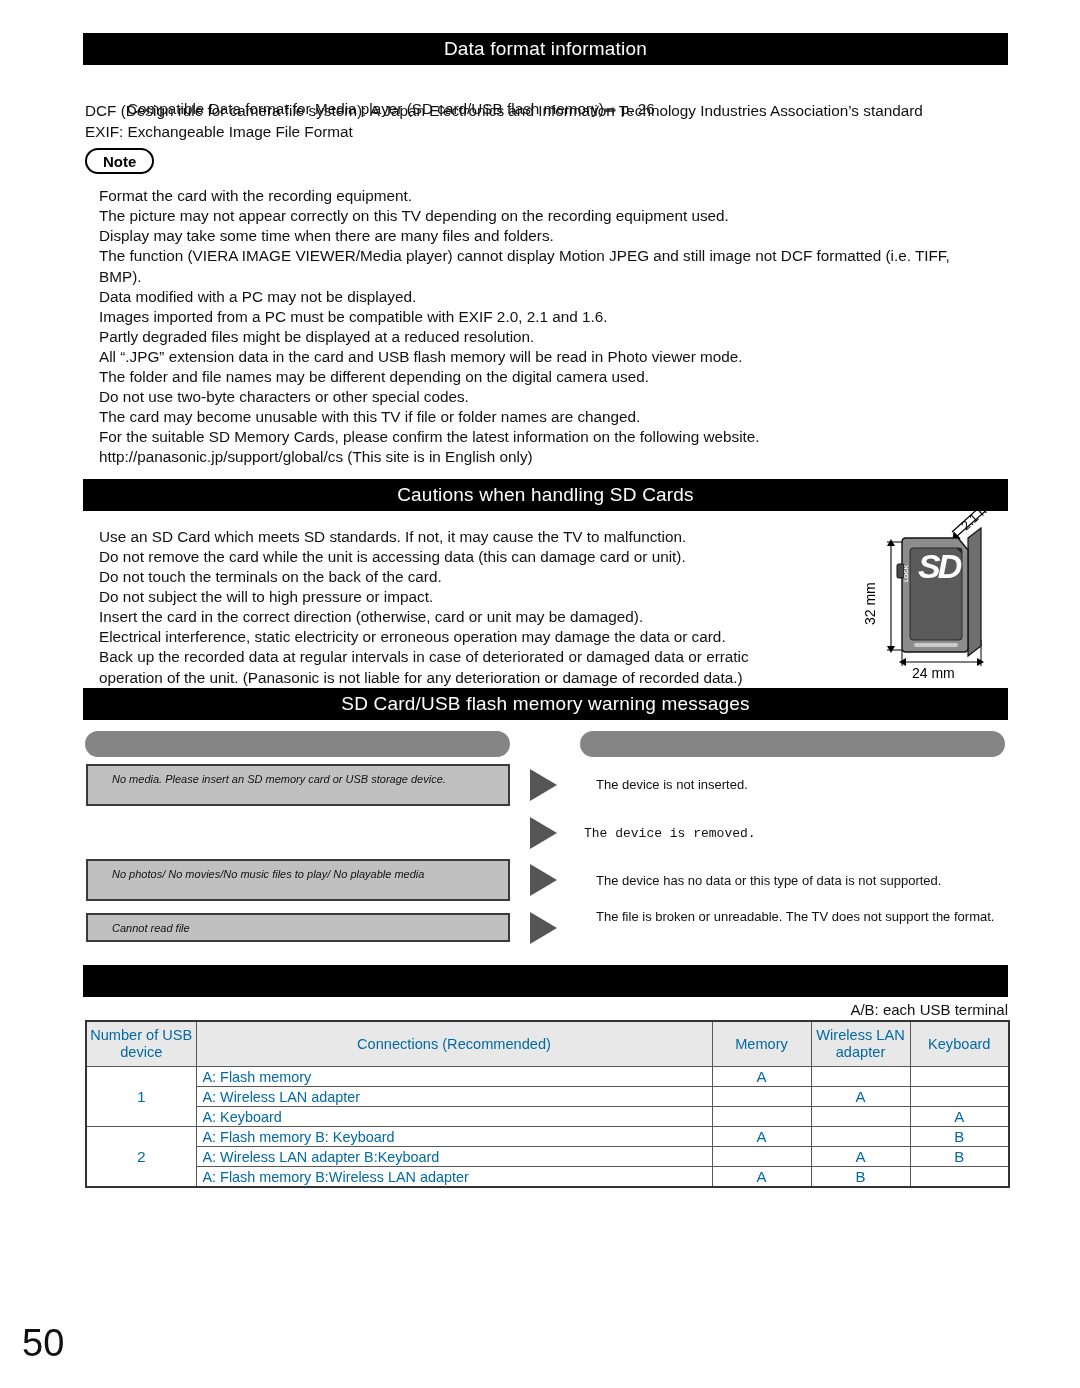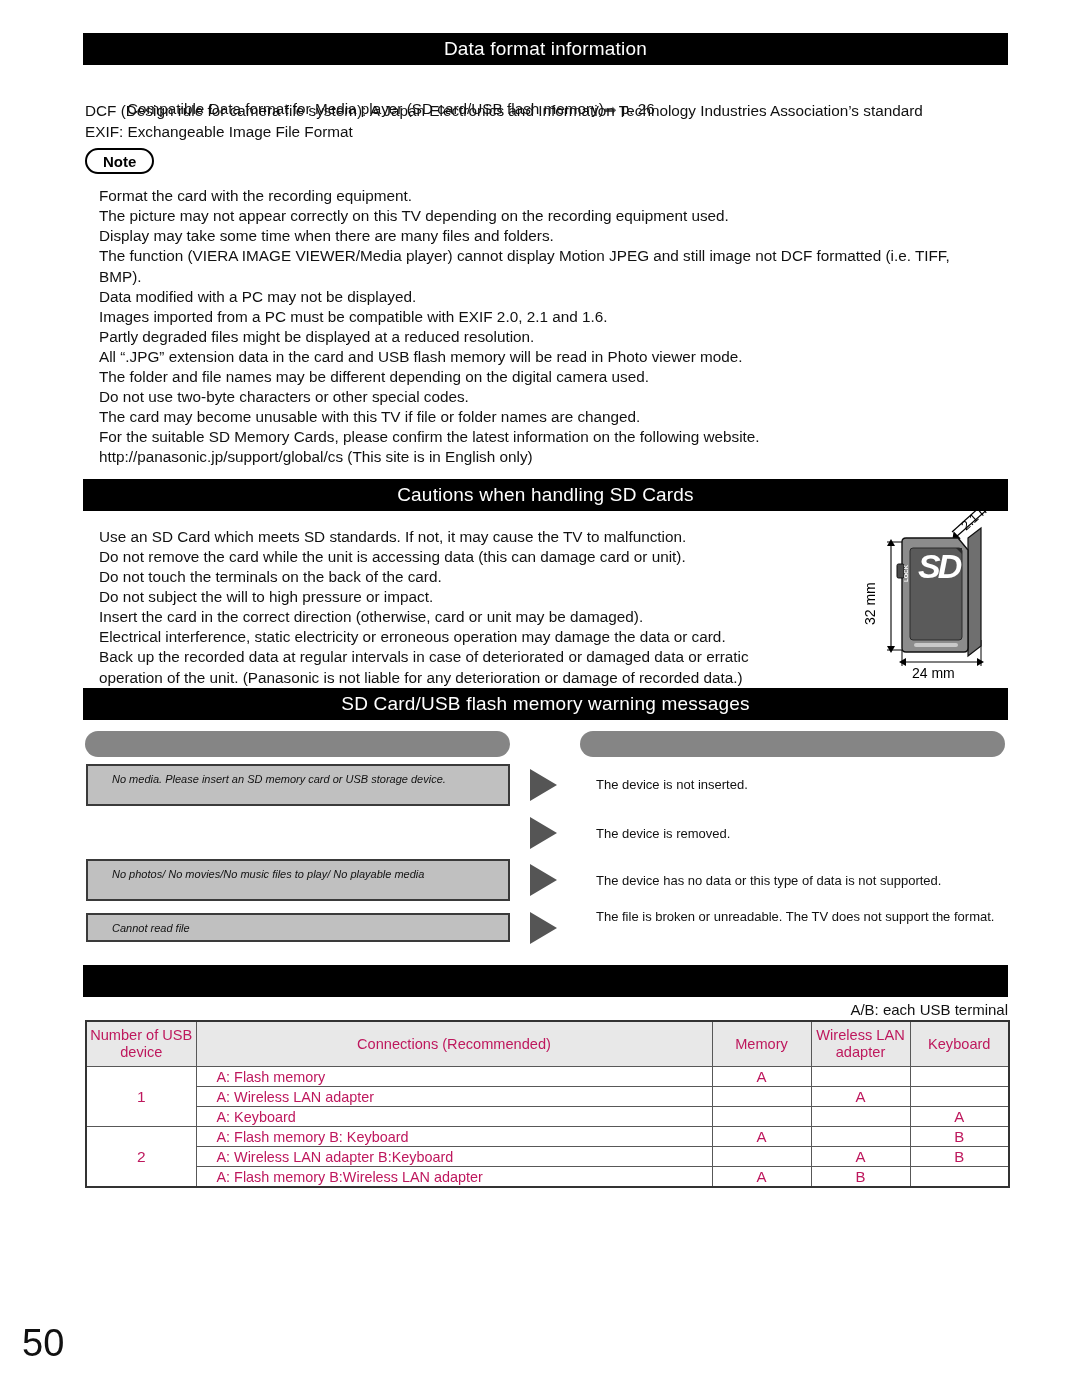--- a/index.html
+++ b/index.html
@@ -124,21 +124,21 @@
   .usb-note {
     position: absolute;
     font-size: 15px;
     color: #111;
     text-align: right;
   }
   table.usb {
     position: absolute;
     border-collapse: collapse;
     font-size: 14.4px;
-    color: #be185d;
+    color: #0369a1;
     table-layout: fixed;
   }
   table.usb th, table.usb td {
     border: 1px solid #585858;
     padding: 0;
     font-weight: normal;
     background: #ffffff;
   }
   table.usb thead th {
     background: #e8e8e8;
@@ -146,21 +146,21 @@
     height: 44px;
     line-height: 17px;
     font-size: 14.6px;
   }
   table.usb td.num {
     text-align: center;
     font-size: 15.5px;
   }
   table.usb td.conn {
     text-align: left;
-    padding-left: 20px;
+    padding-left: 6px;
     height: 19px;
     margin-left: 47px;
   }
   table.usb td.mark {
     text-align: center;
     font-size: 15px;
   }
   table.usb { border: 2px solid #333; }
 
   .page-num {
@@ -263,21 +263,21 @@
   <div class="gray-head" style="left:85px; top:731px; width:425px;"></div>
   <div class="gray-head" style="left:580px; top:731px; width:425px;"></div>
 
   <div class="msg-box" style="left:86px; top:764px; width:424px; height:42px;">No media. Please insert an SD memory card or USB
 storage device.</div>
   <div class="tri" style="left:530px; top:769px;"></div>
   <div class="meaning" style="left:596px; top:775px; width:410px;">The device is not inserted.</div>
 
   <div class="msg-box" style="left:86px; top:860px; width:424px; height:29px;">No media. Device removed.</div>
   <div class="tri" style="left:530px; top:817px;"></div>
-  <div class="meaning" style="left:596px; top:824px; width:410px;">The device is removed.</div>
+  <div class="meaning" style="left:584px; top:824px; width:410px;font-family:Liberation Mono, monospace;">The device is removed.</div>
 
   <div class="msg-box" style="left:86px; top:859px; width:424px; height:42px;">No photos/ No movies/No music files to play/ No
 playable media</div>
   <div class="tri" style="left:530px; top:864px;"></div>
   <div class="meaning" style="left:596px; top:871px; width:412px;">The device has no data or this type of data is not supported.</div>
 
   <div class="msg-box" style="left:86px; top:913px; width:424px; height:29px;">Cannot read file</div>
   <div class="tri" style="left:530px; top:912px;"></div>
   <div class="meaning" style="left:596px; top:907px; width:412px;">The file is broken or unreadable.
 The TV does not support the format.</div>

